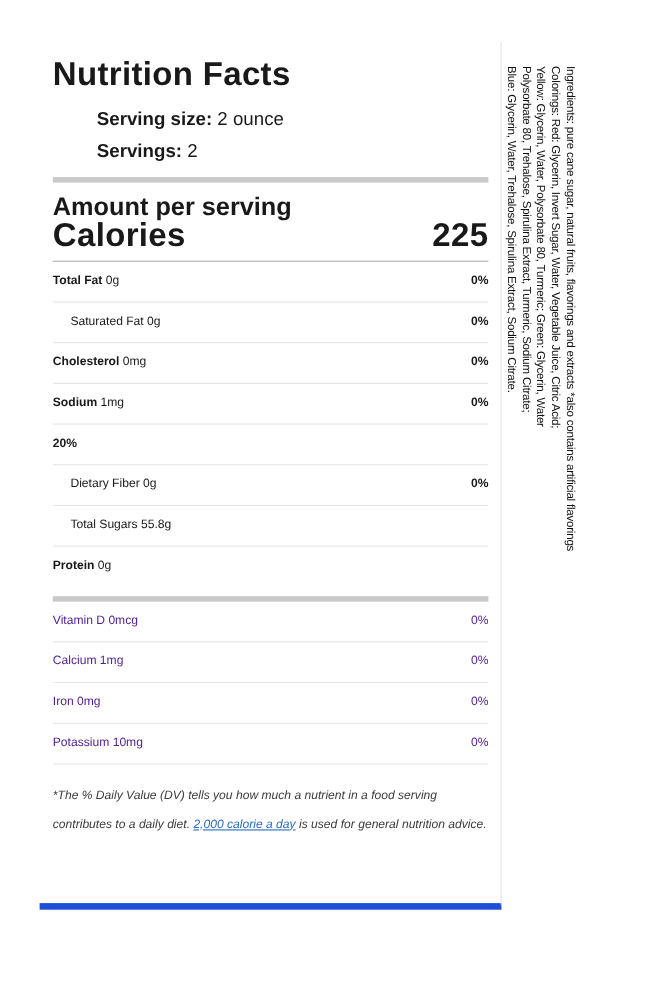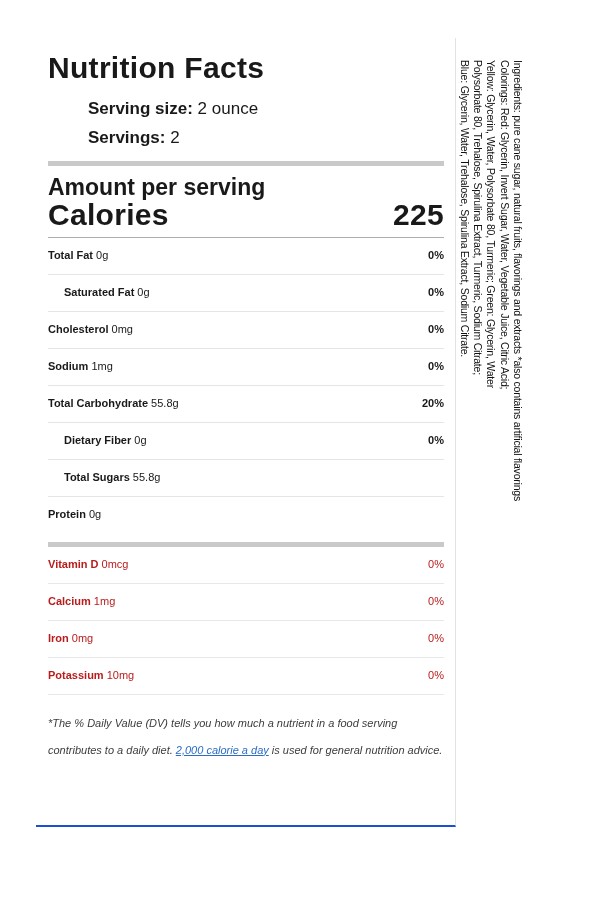--- a/index.html
+++ b/index.html
@@ -4,21 +4,21 @@
 <style>
   html,body{margin:0;padding:0;}
   body{
     width:600px;height:900px;position:relative;background:#ffffff;
     font-family:"Liberation Sans","DejaVu Sans",sans-serif;
     color:#191919;overflow:hidden;
   }
   .label{
     position:absolute;left:36px;top:38px;width:420px;height:789px;
     box-sizing:border-box;padding:12px 11px 0 12px;
-    border-right:1px solid #e3e3e3;border-bottom:2px solid #1d4ed8;
+    border-right:1px solid #e3e3e3;border-bottom:6px solid #1d4ed8;
     background:#fff;
   }
   .nf-title{font-size:30px;font-weight:bold;line-height:36px;letter-spacing:.3px;margin:0 0 8px 0;}
   .serving-line{font-size:17px;line-height:29px;}
   .serving-line b{font-weight:bold;margin-left:40px;}
   .bar-thick{height:5px;background:#c9c9c9;margin:9px 0 0 0;}
   .amount-per-serving{font-size:23px;font-weight:bold;margin-top:11px;line-height:20px;}
   .calories-row{display:flex;justify-content:space-between;align-items:baseline;margin-top:1px;gap:38px;}
   .calories-row .big{font-size:30px;font-weight:bold;line-height:33px;letter-spacing:.3px;}
   .rule-med{border:none;border-top:1px solid #aeaeae;margin:6px 0 0 0;}
@@ -26,24 +26,24 @@
     text-align:right;font-size:16px;font-weight:bold;
     padding:10px 0 10px 0;border-bottom:1px solid #dedede;line-height:19px;
   }
   .row{
     display:flex;justify-content:space-between;align-items:flex-start;
     font-size:11px;line-height:17px;padding:9px 0 10px 0;
     border-bottom:1px solid #e5e5e5;
   }
   .row:last-child.noline{border-bottom:none;}
   .row .name-b{font-weight:bold;}
-  .row .name-r{font-weight:bold;}
+  .row .name-r{font-weight:normal;}
   .row.indent{padding-left:16px;}
   .row .dv{font-weight:bold;}
-  .vitamins .row{color:#b91c1c;border-bottom:1px solid #e7e7e7;}
+  .vitamins .row{color:#4c1d95;border-bottom:1px solid #e7e7e7;}
   .vitamins .row .dv{font-weight:normal;}
   .footnote{
     margin-top:15px;font-style:italic;font-size:11px;line-height:26.5px;color:#3c3c3c;
   }
   .footnote a{font-style:italic;text-decoration:underline;cursor:pointer;}
   .ingredients{
     position:absolute;left:524px;top:60px;
     transform:rotate(90deg);transform-origin:0 0;
     font-size:10.5px;line-height:13.3px;color:#111;
     letter-spacing:-0.2px;
@@ -86,21 +86,20 @@
     <span class="row-label"><span class="rname name-b">Cholesterol</span><span class="ramount"> 0mg</span></span>
     <span class="dv">0%</span>
   </div>
 
   <div class="row">
     <span class="row-label"><span class="rname name-b">Sodium</span><span class="ramount"> 1mg</span></span>
     <span class="dv">0%</span>
   </div>
 
   <div class="row">
-    <span class="row-label"><span class="rname name-b">Total Carbohydrate</span><span class="ramount"> 55.8g</span></span>
     <span class="dv">20%</span>
   </div>
 
   <div class="row indent">
     <span class="row-label"><span class="rname name-r">Dietary Fiber</span><span class="ramount"> 0g</span></span>
     <span class="dv">0%</span>
   </div>
 
   <div class="row indent">
     <span class="row-label"><span class="rname name-r">Total Sugars</span><span class="ramount"> 55.8g</span></span>

